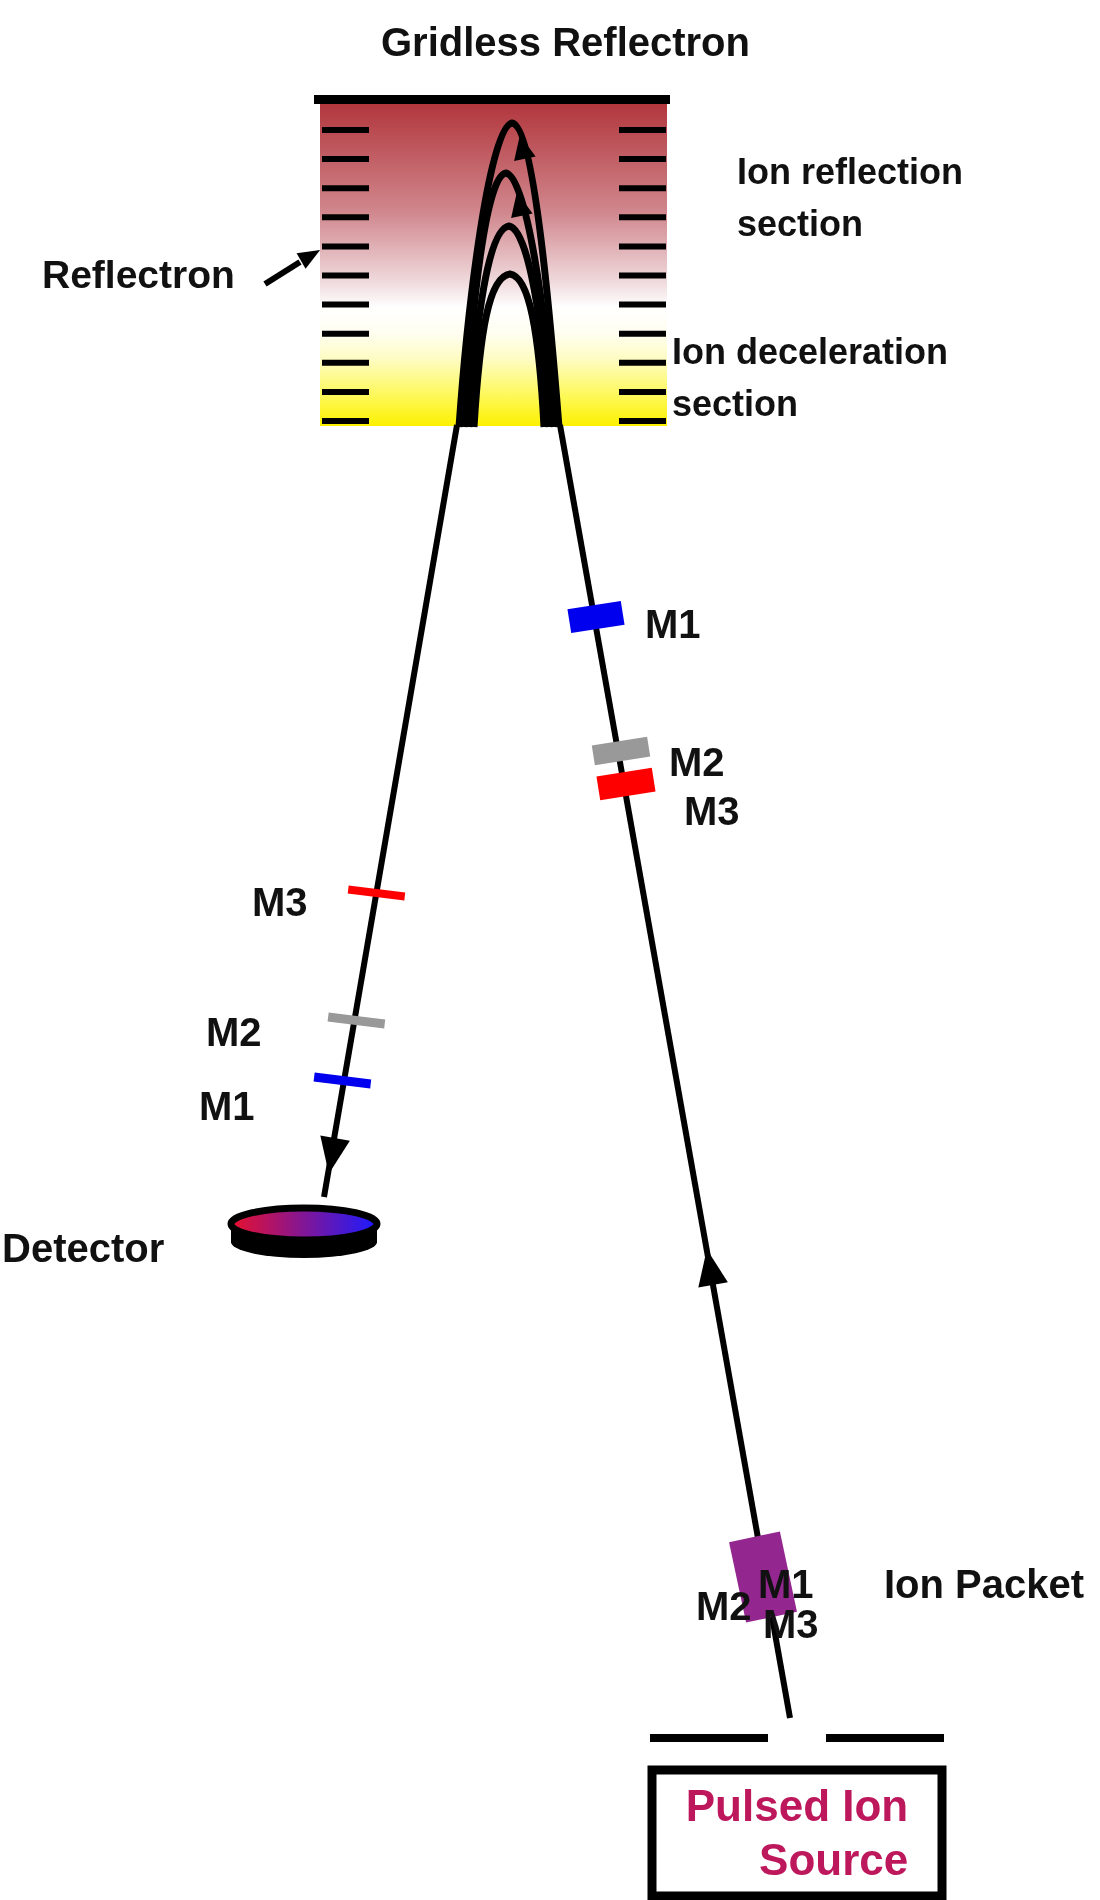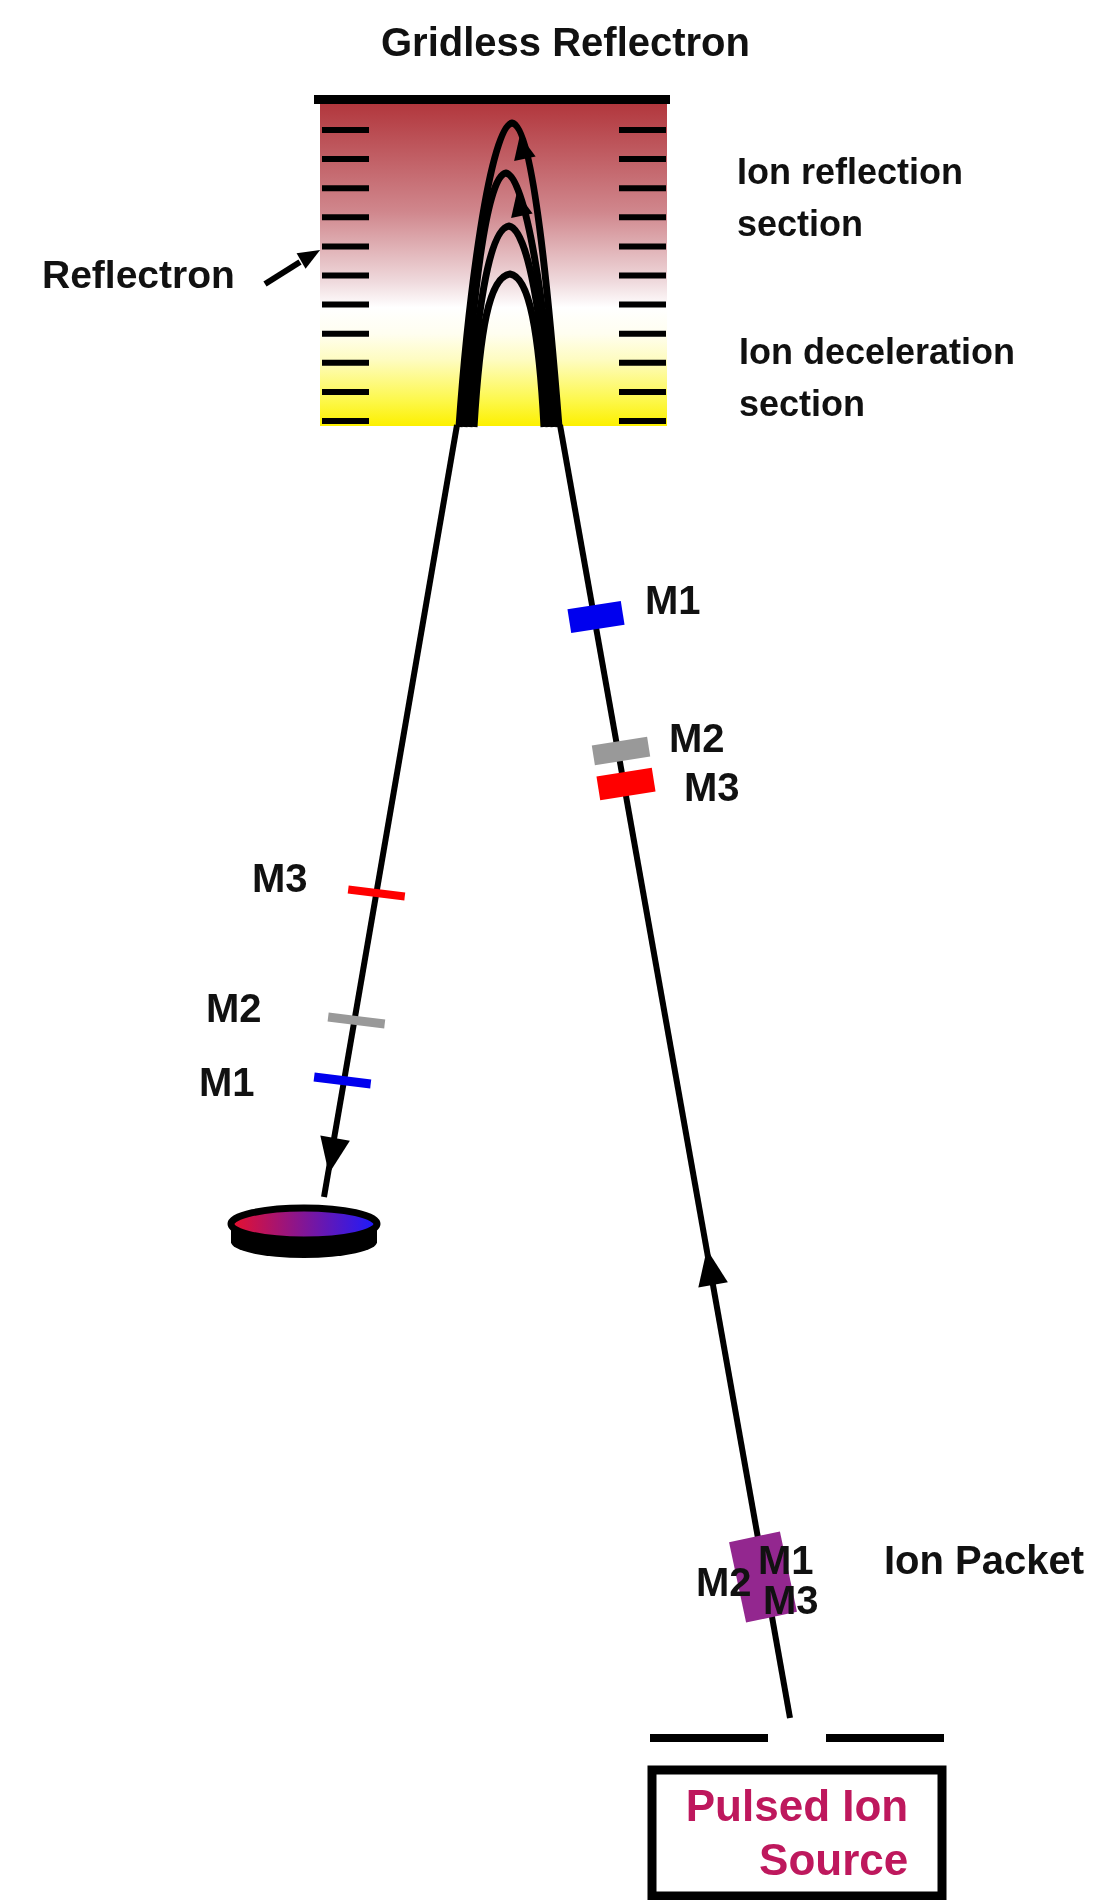--- a/index.html
+++ b/index.html
@@ -11,21 +11,21 @@
     overflow:hidden;
   }
   #diagram-svg{position:absolute;left:0;top:0;}
   .lbl{
     position:absolute;
     color:#111111;
     font-weight:600;
     white-space:pre-line;
     line-height:1.3;
   }
-  .lbl.big{font-size:40px;}
+  .lbl.big{font-size:40px;margin-top:24px;}
   .lbl.section{font-size:36px;line-height:1.45;}
   .title{
     position:absolute;
     left:255px;top:0px;width:495px;
     text-align:right;
     font-size:40px;font-weight:600;color:#111111;
     white-space:nowrap;
     margin-top:20px;
   }
   .source-box-label{
@@ -129,31 +129,32 @@
     <polygon points="0,-14 9,8 -9,8" transform="translate(308,257) rotate(60)" fill="#000000"></polygon>
   </svg>
 
   <div class="title">Gridless Reflectron</div>
 
   <div class="lbl" style="left:42px;top:250px;font-size:39px;">Reflectron</div>
 
   <div class="lbl section" style="left:712px;top:146px;margin-left:25px;">Ion reflection
 section</div>
 
-  <div class="lbl section" style="left:739px;top:326px;">Ion deceleration
+  <div class="lbl section" style="left:672px;top:326px;">Ion deceleration
 section</div>
 
   <div class="lbl big" style="left:645px;top:574px;">M1</div>
   <div class="lbl big" style="left:669px;top:712px;">M2</div>
   <div class="lbl big" style="left:684px;top:761px;">M3</div>
 
   <div class="lbl big" style="left:252px;top:852px;">M3</div>
   <div class="lbl big" style="left:206px;top:982px;">M2</div>
   <div class="lbl big" style="left:199px;top:1056px;">M1</div>
 
+  <div class="lbl big" style="left:2px;top:1198px;">Detector</div>
 
   <div class="lbl big" style="left:696px;top:1556px;">M2</div>
   <div class="lbl big" style="left:758px;top:1534px;">M1</div>
   <div class="lbl big" style="left:763px;top:1574px;">M3</div>
 
   <div class="lbl big" style="left:884px;top:1534px;text-align:center;">Ion Packet</div>
 
   <div class="source-box-label">Pulsed Ion
 Source</div>
 </div>

